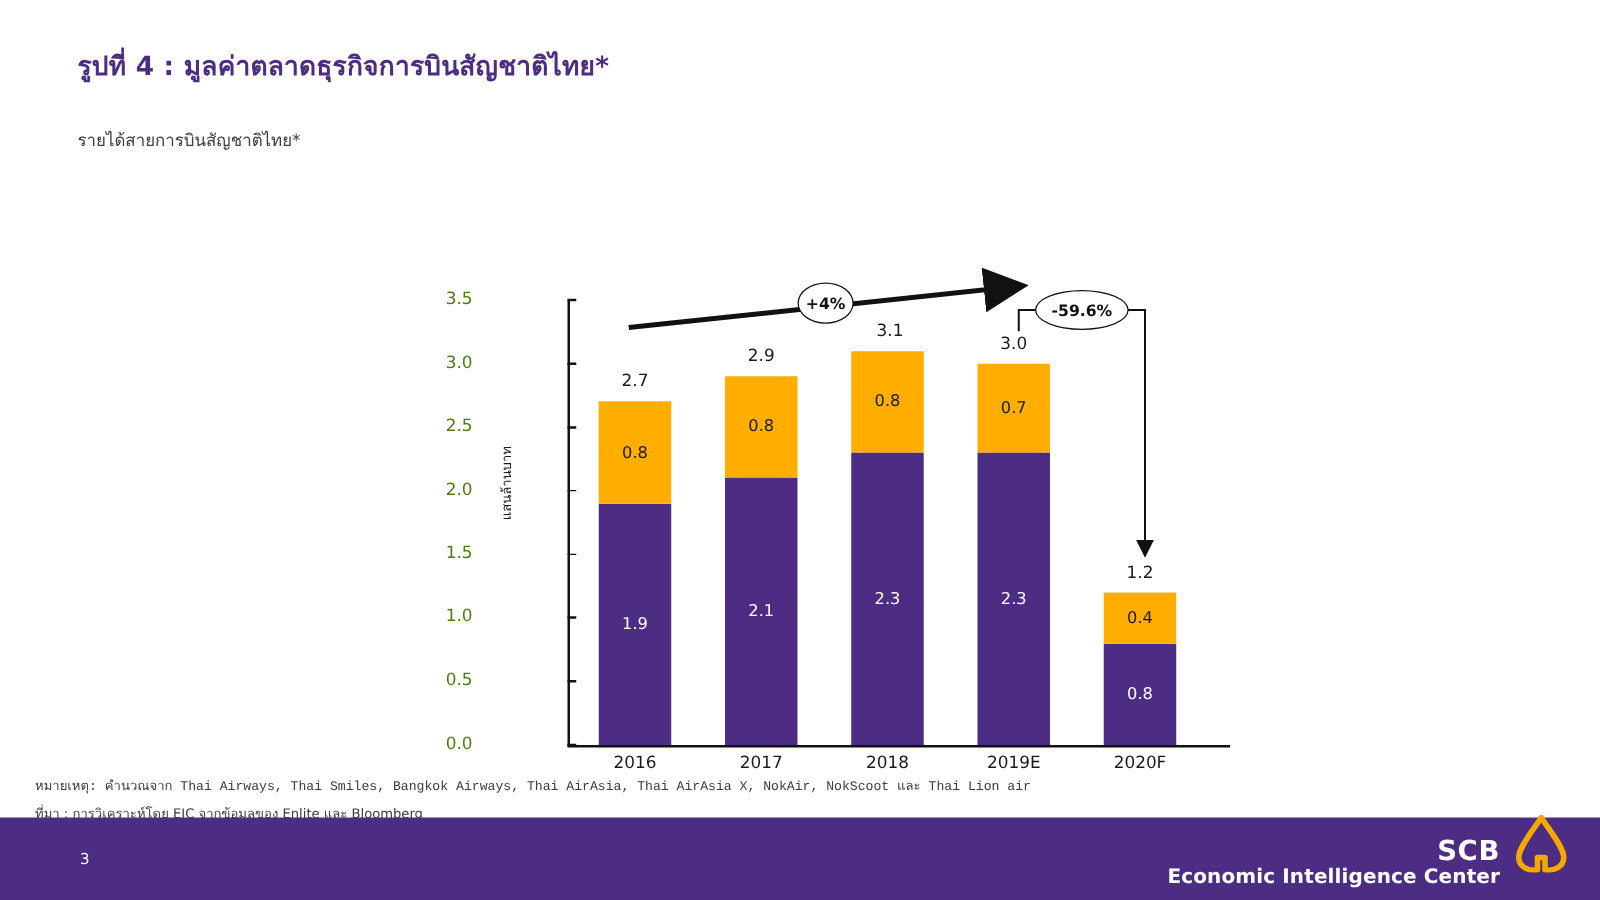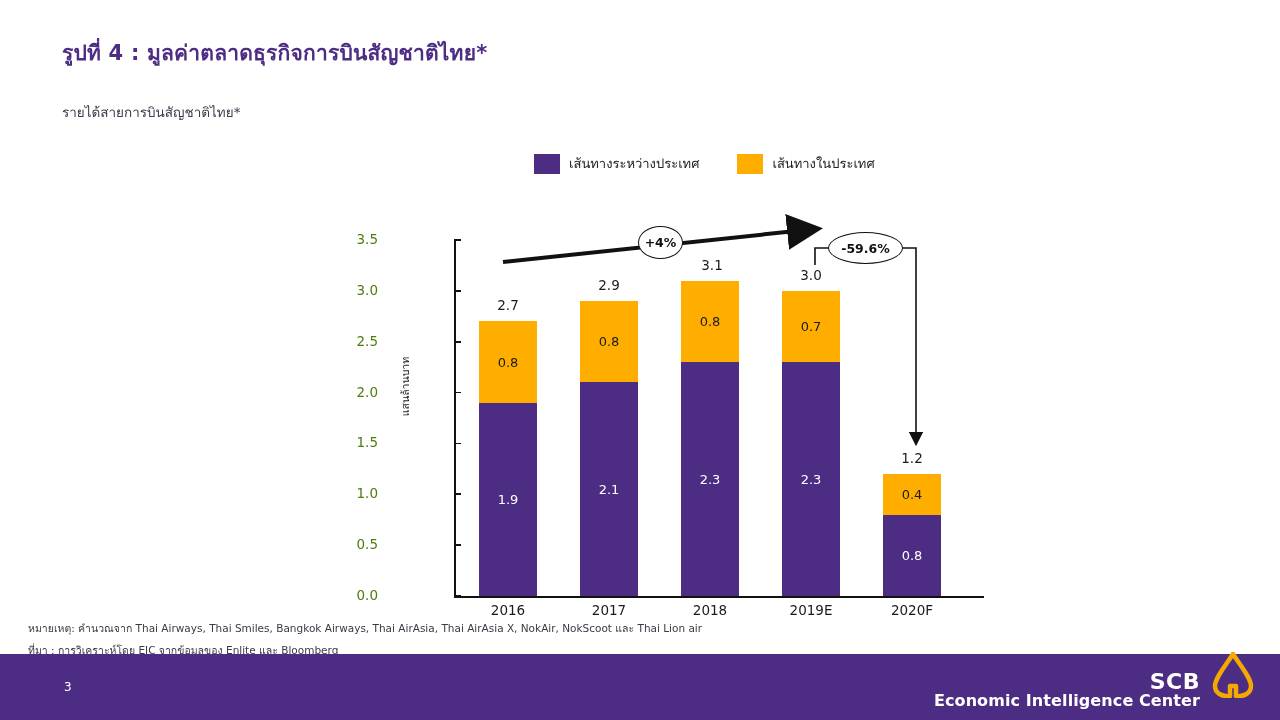--- a/index.html
+++ b/index.html
@@ -72,21 +72,21 @@
     font-size: 12.5px; font-weight: bold; color: #111;
     background: #ffffff; border: 1.4px solid #111;
   }
   .anno-chip.growth { left: 638px; top: 226px; width: 45px; height: 33px; border-radius: 50%; }
   .anno-chip.drop   { left: 828px; top: 232px; width: 75px; height: 32px; border-radius: 50%; }
 
   
   .footnote {
     position: absolute; left: 28px; font-size: 10.5px; color: #3a3a46; white-space: nowrap;
   }
-  .footnote.n1 { top: 620px; }
+  .footnote.n1 { top: 620px; font-family: Liberation Mono, monospace; }
   .footnote.n2 { top: 642px; }
 
   
   .footer-band {
     position: absolute; left: 0; bottom: 0; width: 1280px; height: 66px; background: #4d2d83;
   }
   .page-number {
     position: absolute; left: 64px; bottom: 26px;
     font-size: 12px; color: #ffffff;
   }
@@ -96,30 +96,20 @@
   .brand-eic { font-size: 16px; font-weight: bold; color: #ffffff; letter-spacing: .1px; }
 </style>
 </head>
 <body>
 
 <div id="slide">
 
   <div class="slide-title">รูปที่ 4 : มูลค่าตลาดธุรกิจการบินสัญชาติไทย*</div>
   <div class="slide-subtitle">รายได้สายการบินสัญชาติไทย*</div>
 
-  <div class="legend">
-    <div class="legend-entry">
-      <span class="legend-swatch intl"></span>
-      <span class="legend-label">เส้นทางระหว่างประเทศ</span>
-    </div>
-    <div class="legend-entry">
-      <span class="legend-swatch dom"></span>
-      <span class="legend-label">เส้นทางในประเทศ</span>
-    </div>
-  </div>
 
   <div class="plot">
     <div class="axis-line-y"></div>
     <div class="axis-line-x"></div>
     <div class="y-axis-title">แสนล้านบาท</div>
     <div id="yticks">
         <div class="ytick" style="top: 367.2px;"></div>
         <div class="ytick-label" style="top: 359px;">0.0</div>
         <div class="ytick" style="top: 316.343px;"></div>
         <div class="ytick-label" style="top: 308.143px;">0.5</div>

